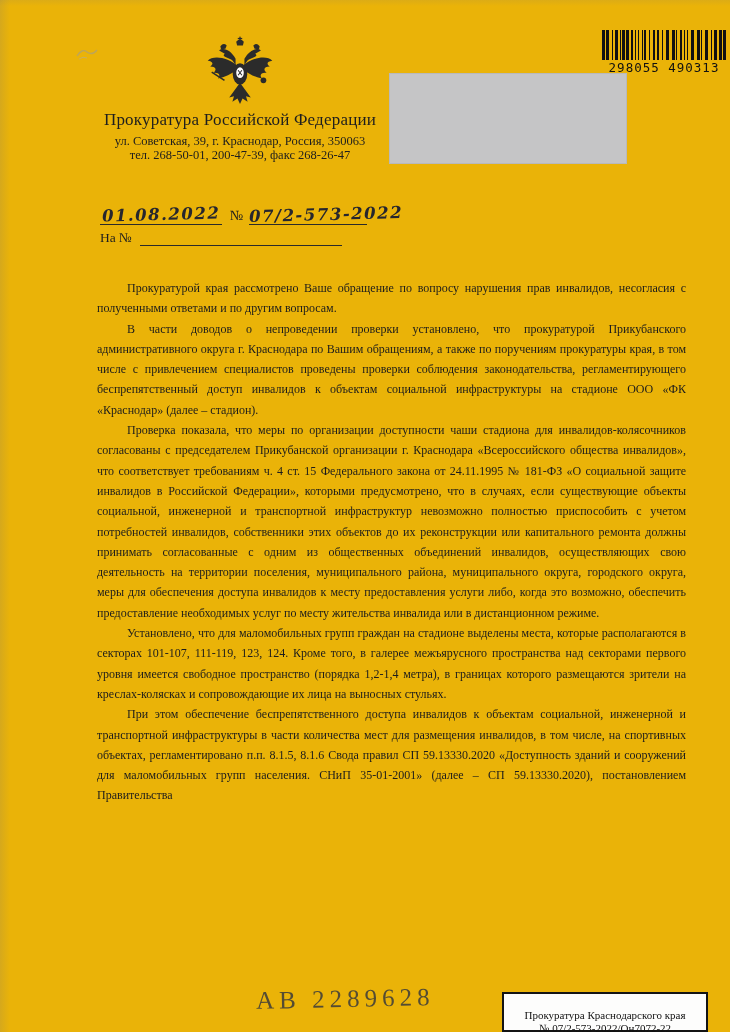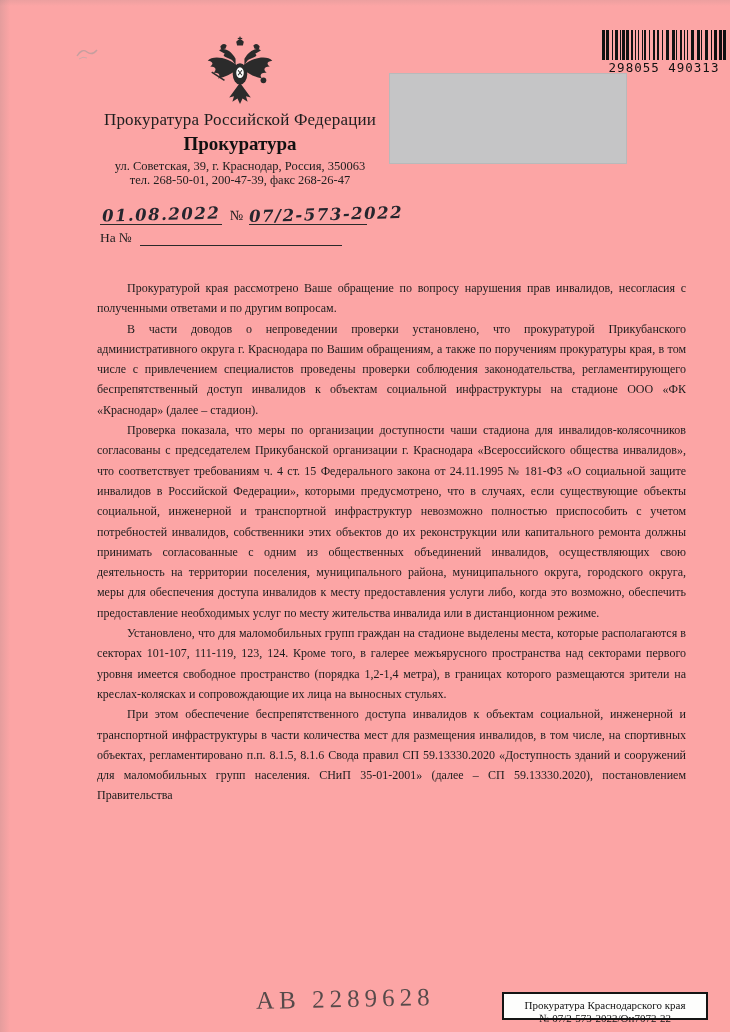--- a/index.html
+++ b/index.html
@@ -1,18 +1,18 @@
 <!DOCTYPE html>
 <html><head>
 <meta charset="utf-8">
 <style>
   html,body{margin:0;padding:0;background:#777;}
   .page{
     position:relative;width:730px;height:1032px;margin:0 auto;
-    background:#fca5a5;overflow:hidden;
+    background:#eab308;overflow:hidden;
     font-family:"Liberation Serif", serif;color:#1e1e1e;
   }
   .edge-shade{position:absolute;left:0;top:0;width:10px;height:100%;
     background:linear-gradient(90deg, rgba(120,120,120,.18), rgba(120,120,120,0));}
   .top-shade{position:absolute;left:0;top:0;width:100%;height:6px;
     background:linear-gradient(180deg, rgba(120,120,120,.12), rgba(120,120,120,0));}
 
   
   .barcode{position:absolute;left:602px;top:30px;width:124px;text-align:center;}
   .barcode-bars{display:flex;align-items:stretch;height:30px;overflow:hidden;
@@ -56,22 +56,22 @@
   .letter-body{position:absolute;left:97px;top:278px;width:589px;
     font-size:12px;line-height:20.3px;text-align:justify;color:#1c1c1c;}
   .letter-body .para{margin:0;text-indent:30px;}
 
   
   .series-stamp{position:absolute;left:256px;top:985px;font-size:25px;
     letter-spacing:5px;color:#3b3b3b;opacity:.85;transform:rotate(-1.2deg);
     font-family:"Liberation Serif", serif;white-space:nowrap;}
 
   
-  .footer-box{position:absolute;left:502px;top:992px;width:206px;height:28px;
-    border:2px solid #141414;background:#fdfdfc;text-align:center;padding-top:5px;
+  .footer-box{position:absolute;left:502px;top:992px;width:206px;height:40px;
+    border:2px solid #141414;background:#fdfdfc;text-align:center;padding-top:15px;
     box-sizing:border-box;}
   .footer-line1{font-size:11px;line-height:13px;color:#111;}
   .footer-line2{font-size:11px;line-height:13px;color:#111;}
 </style>
 </head>
 <body>
 
 <div class="page">
 
   <div class="edge-shade"></div>
@@ -144,21 +144,20 @@
 
       <path d="M60 74 l-17 23 7.5 -2 -2.5 9 8 -5.5 4 9 4 -9 8 5.5 -2.5 -9 7.5 2 z"></path>
 
       <ellipse cx="60" cy="58" rx="6" ry="8.5" fill="#fdfdfc"></ellipse>
       <path d="M57 54 l6 8 M63 54 l-6 8" stroke="#2b2b2b" stroke-width="1.6"></path>
     </g>
   </svg>
 
   <div class="letterhead">
     <div class="lh-parent">Прокуратура Российской Федерации</div>
-    <div class="lh-name">Прокуратура</div>
     <div class="lh-addr">ул. Советская, 39, г. Краснодар, Россия, 350063</div>
     <div class="lh-phones">тел. 268-50-01, 200-47-39, факс 268-26-47</div>
   </div>
 
   <div class="ref-row">
     <span class="blank-line ref-date"><span class="hw">01.08.2022</span></span>
     <span class="ref-no-sign">№</span>
     <span class="blank-line ref-num"><span class="hw">07/2-573-2022</span></span>
   </div>
 

